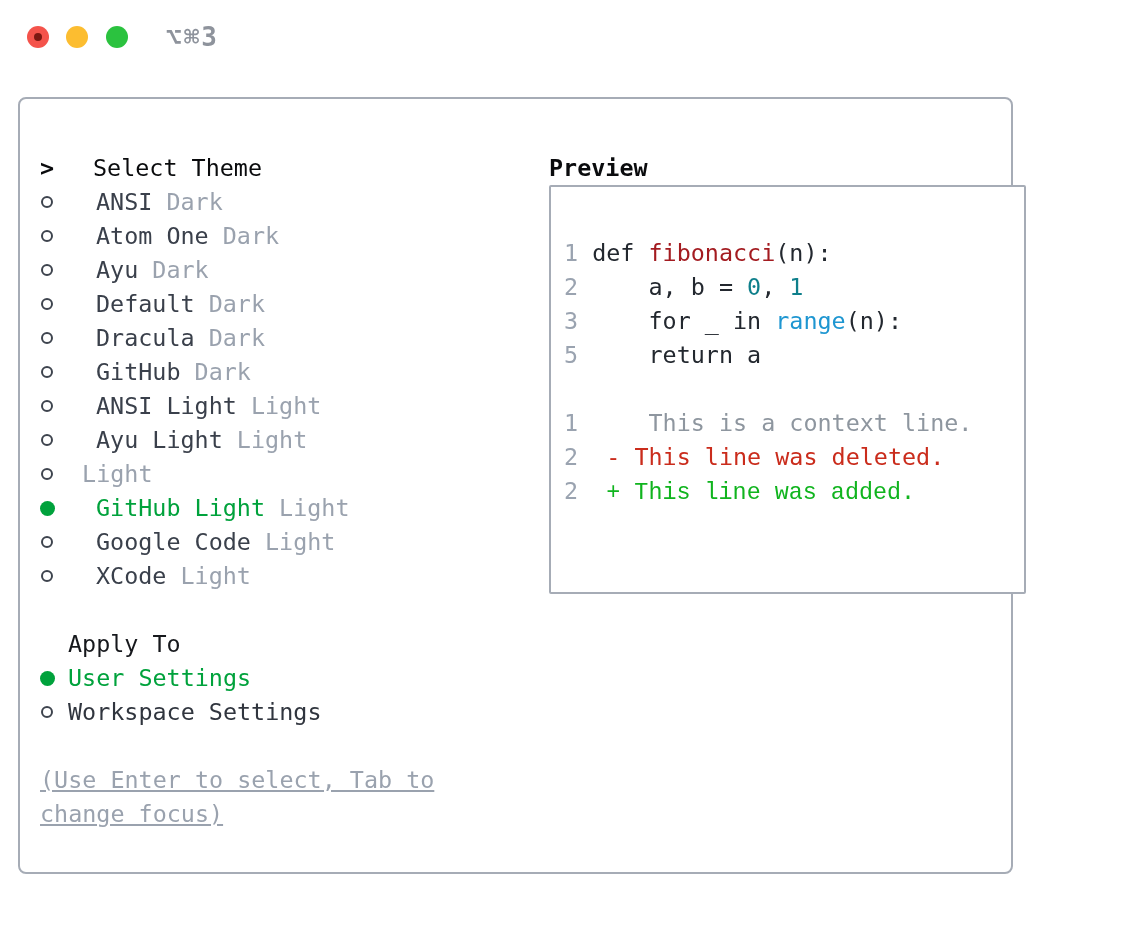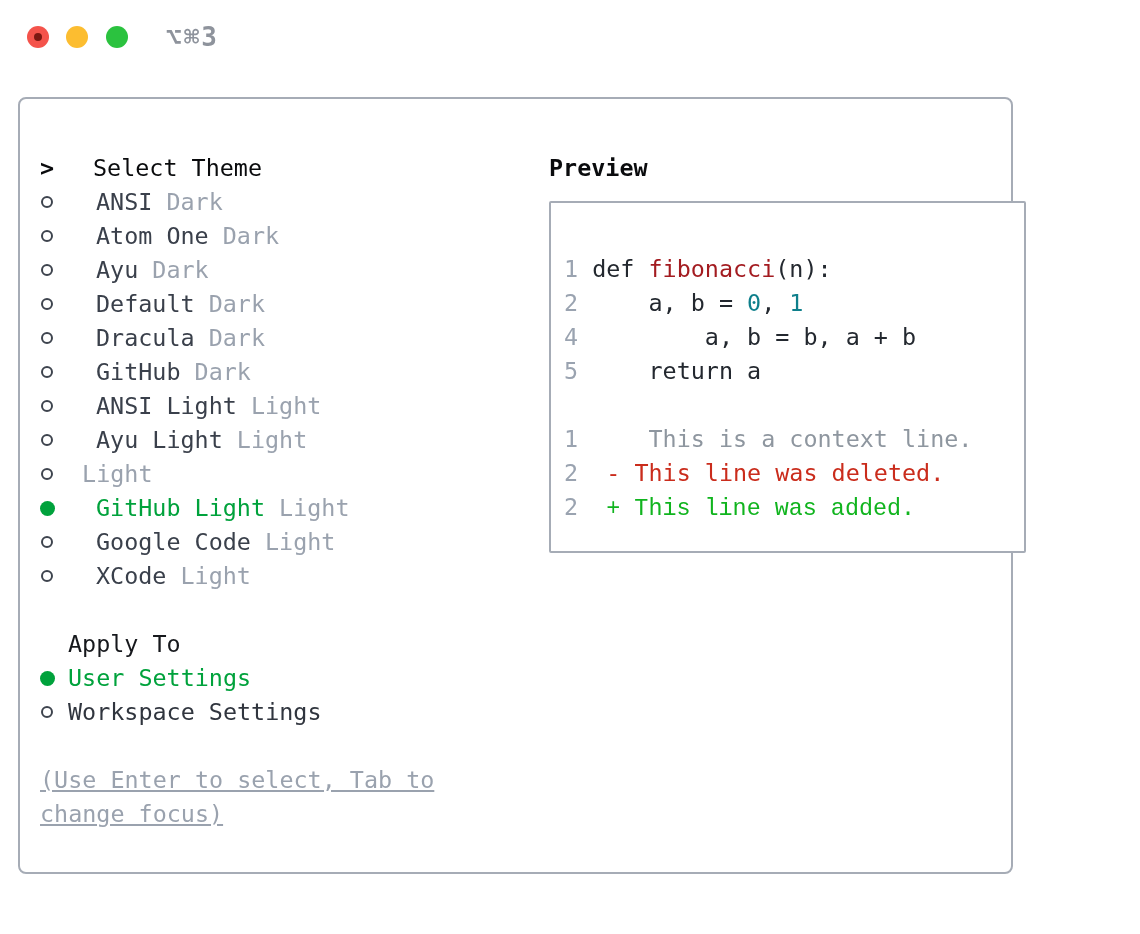--- a/index.html
+++ b/index.html
@@ -67,21 +67,21 @@
   .item-name{color:var(--item-text);margin-left:28px;}
   .item-variant{color:var(--muted-text);margin-left:1ch;}
   .row.selected .item-name,.row.selected .opt-label{color:var(--selected-green);}
   .opt-label{color:#30353e;}
   .hint{color:var(--muted-text);line-height:34px;white-space:pre;text-decoration:underline;}
 
   
   .preview-col{position:absolute;left:482px;top:52px;padding-left:47px;}
   .preview-hdr{font-weight:bold;color:var(--header-text);line-height:34px;height:34px;}
   .preview-box{
-    margin-top:16px;width:477px;height:352px;
+    width:477px;height:409px;
     border:2px solid var(--panel-border);border-radius:2px;
     padding:49px 8px 0 13px;overflow:hidden;background:var(--window-bg);
   }
   .code-line{height:34px;line-height:34px;white-space:pre;font-size:23.4px;}
   .tok-ln{color:var(--line-number-gray);}
   .tok-fg{color:var(--code-fg);}
   .tok-fn{color:var(--code-function-red);}
   .tok-num{color:var(--code-number-teal);}
   .tok-bi{color:var(--code-builtin-blue);}
   .tok-ctx{color:var(--diff-context-gray);}
@@ -136,21 +136,21 @@
           <div class="hint">change focus)</div>
         </div>
     </div>
 
     <div class="preview-col">
       <div class="preview-hdr">Preview</div>
       <div class="preview-box">
         <div id="code-lines">
             <div class="code-line"><span class="tok-ln">1 </span><span class="tok-fg">def </span><span class="tok-fn">fibonacci</span><span class="tok-fg">(n):</span></div>
             <div class="code-line"><span class="tok-ln">2</span><span class="tok-fg">     a, b = </span><span class="tok-num">0</span><span class="tok-fg">, </span><span class="tok-num">1</span></div>
-            <div class="code-line"><span class="tok-ln">4</span><span class="tok-fg">         a, b = b, a + b</span></div>
+            <div class="code-line"><span class="tok-ln">3</span><span class="tok-fg">     for _ in </span><span class="tok-bi">range</span><span class="tok-fg">(n):</span></div>
             <div class="code-line"><span class="tok-ln">5</span><span class="tok-fg">     return a</span></div>
             <div class="code-line"></div>
             <div class="code-line"><span class="tok-ln">1</span><span class="tok-fg">     </span><span class="tok-ctx">This is a context line.</span></div>
             <div class="code-line"><span class="tok-ln">2</span><span class="tok-fg">  </span><span class="tok-del">- This line was deleted.</span></div>
             <div class="code-line"><span class="tok-ln">2</span><span class="tok-fg">  </span><span class="tok-add">+ This line was added.</span></div>
           </div>
       </div>
     </div>
 
   </div>

